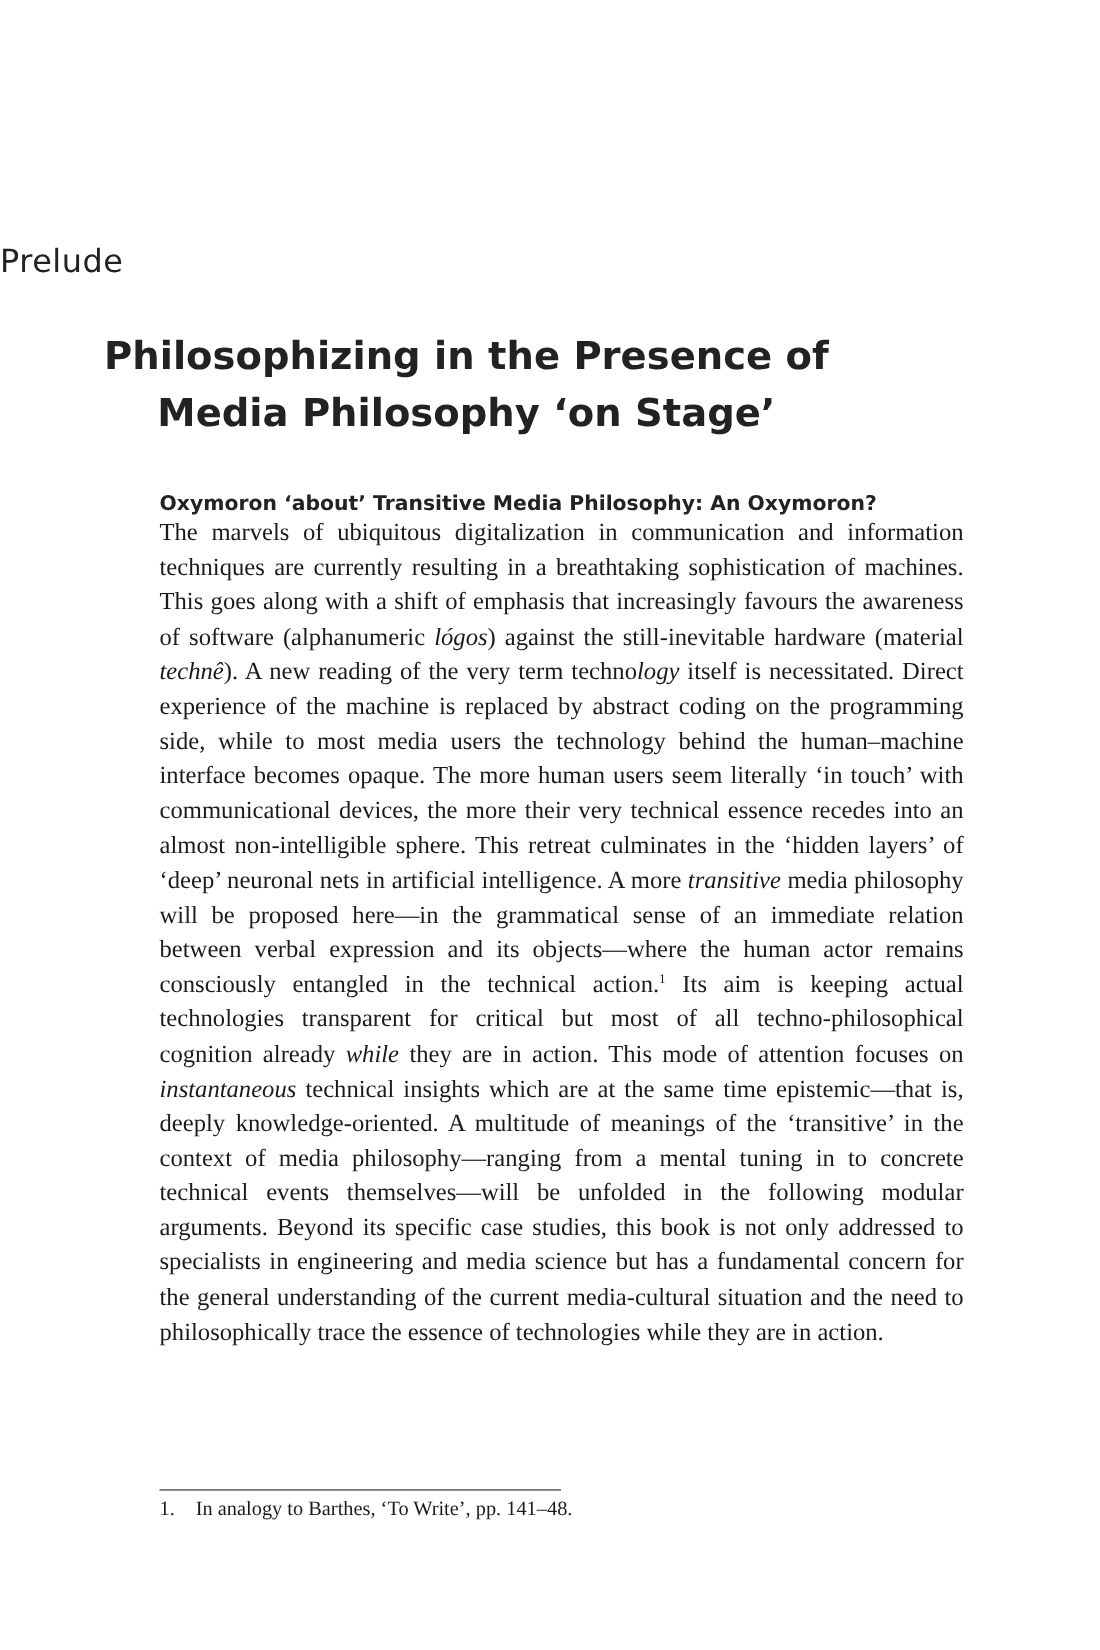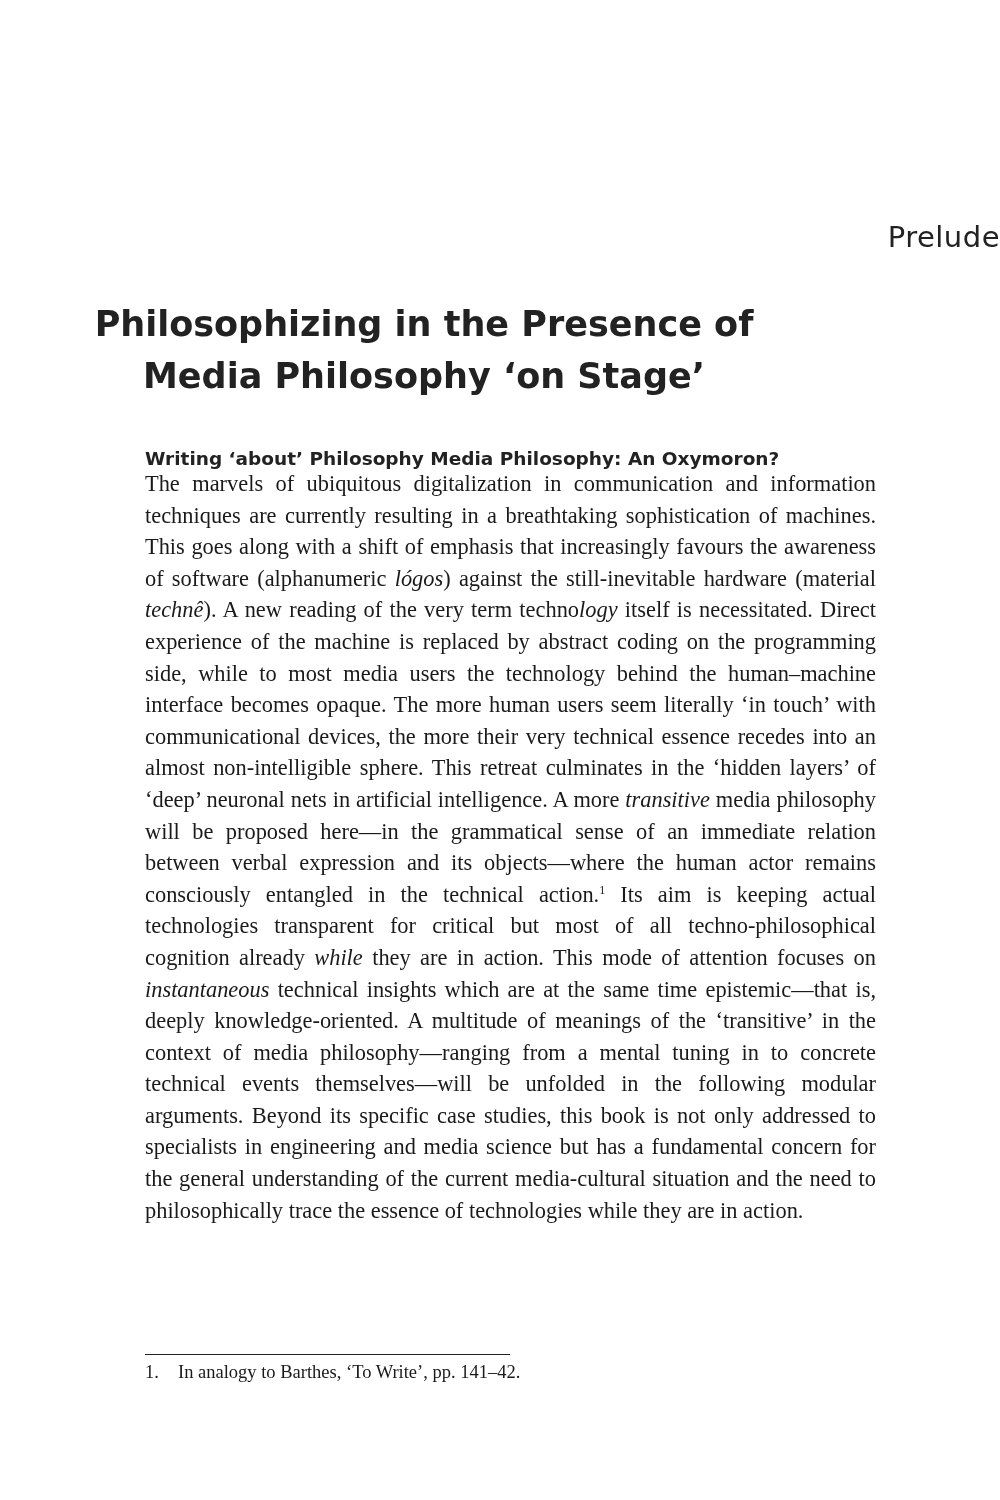--- a/index.html
+++ b/index.html
@@ -1,18 +1,18 @@
 <!DOCTYPE html>
 <html><head>
 <meta charset="utf-8">
 <style>
   html, body { margin: 0; padding: 0; background: #ffffff; }
   body { width: 1000px; height: 1500px; position: relative; overflow: hidden; color: #1a1a1a; }
   .page { position: absolute; left: 0; top: 0; width: 1000px; height: 1500px; }
-  .prelude { position: absolute; top: 220px; left: 0; width: 1000px; text-align: right;
+  .prelude { position: absolute; top: 220px; left: 0; width: 1000px; text-align: left;
     font-family: "DejaVu Sans", sans-serif; font-size: 29px; font-weight: normal; letter-spacing: 0.5px; color: #222; }
   .title { position: absolute; top: 298px; left: 0; width: 848px; text-align: center;
     font-family: "DejaVu Sans", sans-serif; font-size: 35px; font-weight: bold; line-height: 52px; color: #222; }
   .subhead { position: absolute; top: 448px; left: 145px; width: 740px;
     font-family: "DejaVu Sans", sans-serif; font-size: 18.5px; font-weight: bold; color: #222; }
   .body-text { position: absolute; top: 468px; left: 145px; width: 731px;
     font-family: "Liberation Serif", serif; font-size: 22.4px; line-height: 31.6px; text-align: justify; color: #1a1a1a; hyphens: manual; }
   .body-text i { font-style: italic; }
   .body-text sup { font-size: 12px; vertical-align: 8px; line-height: 0; }
   .footnote-rule { position: absolute; top: 1354px; left: 145px; width: 365px; height: 0; border-top: 1.5px solid #222; }
@@ -22,19 +22,19 @@
 </style>
 </head>
 <body>
 
 <div class="page">
   <div class="prelude">Prelude</div>
   <div class="title">
     <div>Philosophizing in the Presence of</div>
     <div>Media Philosophy ‘on Stage’</div>
   </div>
-  <div class="subhead">Writing ‘about’ Philosophy Media Philosophy: An Oxymoron?</div>
+  <div class="subhead">Oxymoron ‘about’ Transitive Media Philosophy: An Oxymoron?</div>
 
   <div class="body-text"><span>The marvels of ubiquitous digitalization in communication and information techniques are currently resulting in a breathtaking sophistication of machines. This goes along with a shift of emphasis that increasingly favours the aware­ness of software (alphanumeric </span><i>lógos</i><span>) against the still-inevitable hardware (material </span><i>technê</i><span>). A new reading of the very term techno</span><i>logy</i><span> itself is neces­sitated. Direct experience of the machine is replaced by abstract coding on the programming side, while to most media users the technology behind the human–machine interface becomes opaque. The more human users seem literally ‘in touch’ with communicational devices, the more their very technical essence recedes into an almost non-intelligible sphere. This retreat culminates in the ‘hidden layers’ of ‘deep’ neuronal nets in artificial intelligence. A more </span><i>transitive</i><span> media philosophy will be proposed here—in the grammatical sense of an immediate relation between verbal expression and its objects—where the human actor remains consciously entangled in the technical action.</span><sup>1</sup><span> Its aim is keeping actual technologies transparent for critical but most of all techno-philosophical cognition already </span><i>while</i><span> they are in action. This mode of attention focuses on </span><i>instantaneous</i><span> technical insights which are at the same time epistemic—that is, deeply knowledge-oriented. A multitude of meanings of the ‘transitive’ in the context of media philosophy—ranging from a mental tuning in to concrete technical events themselves—will be unfolded in the following modular arguments. Beyond its specific case studies, this book is not only addressed to specialists in engineering and media science but has a fundamental concern for the general understanding of the current media-cultural situation and the need to philosophically trace the essence of technologies while they are in action.</span></div>
 
   <div class="footnote-rule"></div>
-  <div class="footnote"><span class="fn-num">1.</span><span>In analogy to Barthes, ‘To Write’, pp. 141–42.</span></div>
+  <div class="footnote"><span class="fn-num">1.</span><span>In analogy to Barthes, ‘To Write’, pp. 141–48.</span></div>
 </div>
 
 </body></html>

